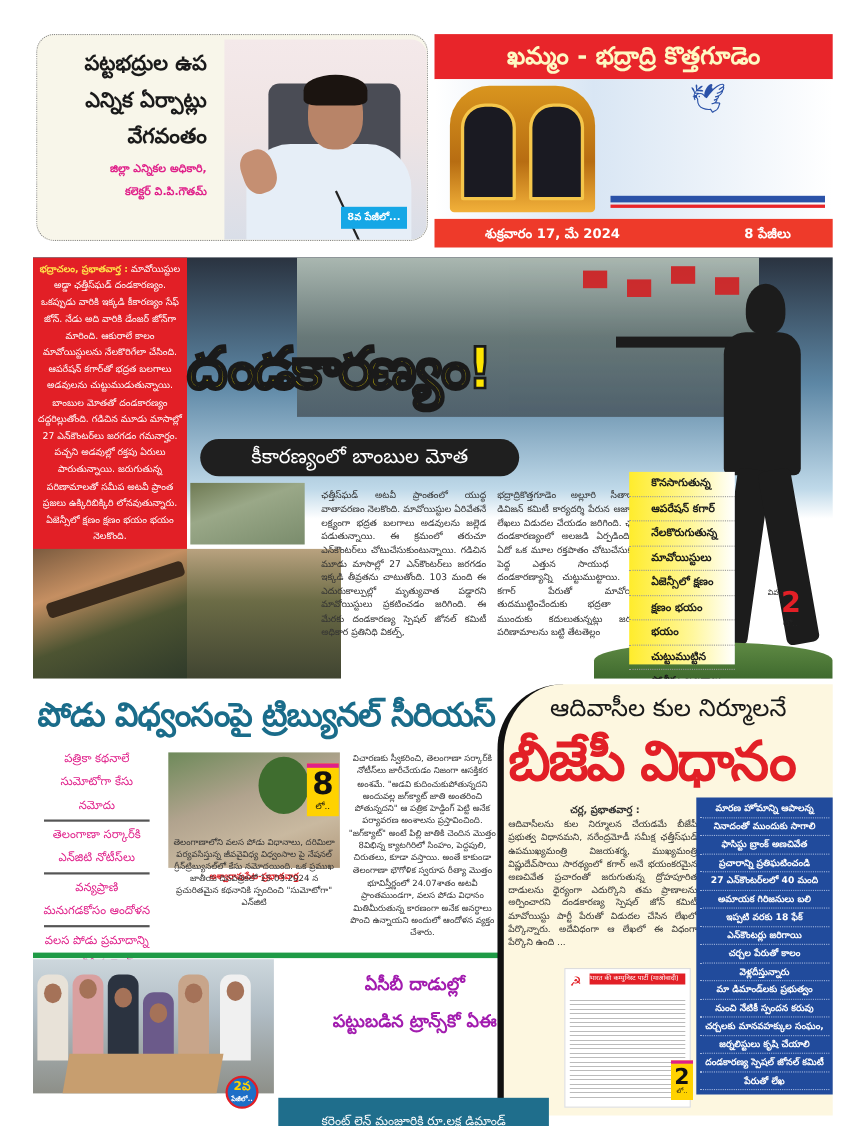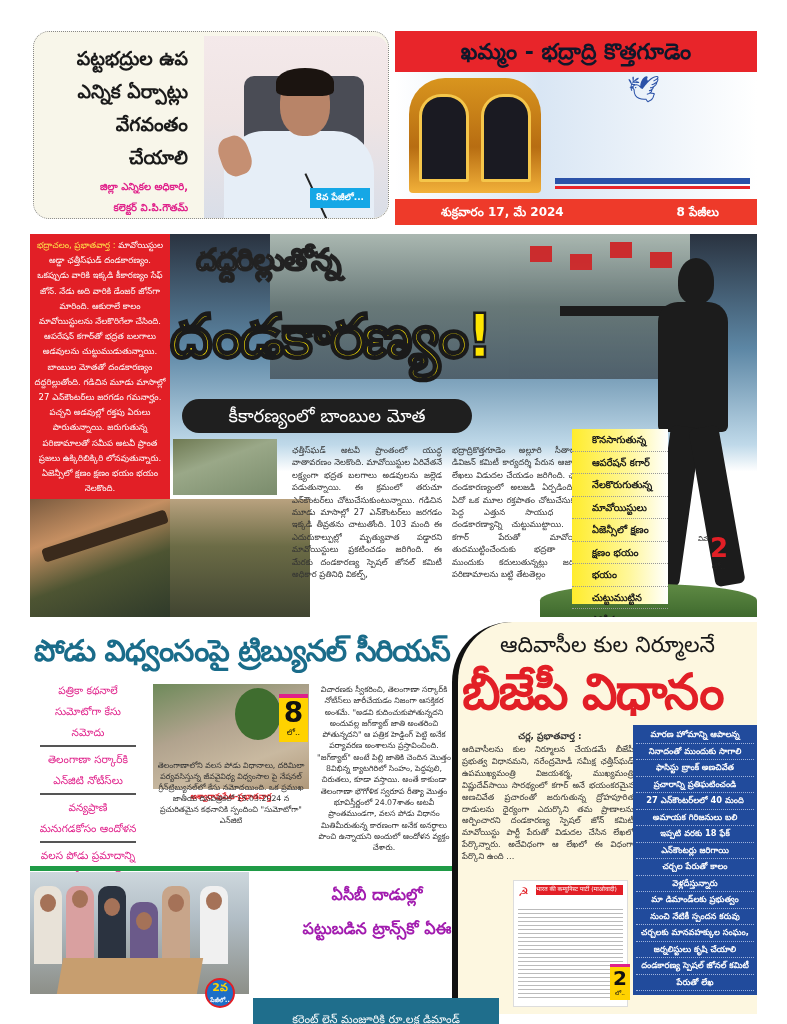--- a/index.html
+++ b/index.html
@@ -26,21 +26,21 @@
   .teaser-photo .mic { position: absolute; left: 112px; top: 135px; width: 2px; height: 55px; background: #222; transform: rotate(-25deg); }
   .page-tag {
     position: absolute; right: 18px; bottom: 10px; background: #15a7e6; color: #fff;
     font-size: 9px; font-weight: bold; padding: 4px 6px;
   }
 
   
   .masthead { position: absolute; left: 395px; top: 31px; width: 362px; height: 194px; }
   .region-bar {
     position: absolute; left: 0; top: 0; width: 362px; height: 41px; background: #e8252a;
-    color: #0f172a; font-size: 22px; font-weight: bold; text-align: center; line-height: 41px;
+    color: #fef9c3; font-size: 22px; font-weight: bold; text-align: center; line-height: 41px;
   }
   .logo-area {
     position: absolute; left: 0; top: 41px; width: 362px; height: 127px;
     background: linear-gradient(90deg, #ffffff 0%, #d9e6f4 40%, #ffffff 100%);
   }
   .deity-frame {
     position: absolute; left: 14px; top: 6px; width: 132px; height: 115px;
     background: linear-gradient(180deg, #d9951e 0%, #b76d12 60%, #f2b13a 100%); border-radius: 36px 36px 4px 4px;
   }
   .deity-frame .arch { position: absolute; top: 16px; width: 50px; height: 88px; background: #1a1a22; border-radius: 22px 22px 2px 2px; border: 3px solid #f5c64a; }
@@ -60,21 +60,21 @@
   .date-bar .date { position: absolute; left: 46px; }
   .date-bar .pages { position: absolute; right: 38px; }
 
   
   .lead { position: absolute; left: 30px; top: 234px; width: 727px; height: 383px; overflow: hidden;
     background: linear-gradient(180deg, #2a3340 0%, #5d87a5 30%, #bfd9e9 55%, #ffffff 62%); }
   .lead-red {
     position: absolute; left: 0; top: 0; width: 140px; height: 267px; background: #e21f26;
     color: #fff; font-size: 8.5px; line-height: 15.2px; text-align: center; padding: 4px 4px;
   }
-  .lead-red .dateline { color: #ffe14a; font-weight: normal; }
+  .lead-red .dateline { color: #ffe14a; font-weight: bold; }
   .lead-img-left {
     position: absolute; left: 0; top: 265px; width: 140px; height: 118px;
     background: linear-gradient(160deg, #7b5b3f 0%, #c58f62 30%, #4d5432 60%, #2f3a2a 100%);
   }
   .rifle { position: absolute; left: 10px; top: 30px; width: 130px; height: 14px; background: #3a2a1c; transform: rotate(-18deg); border-radius: 4px; }
   .lead-img-right {
     position: absolute; left: 140px; top: 265px; width: 140px; height: 118px;
     background: linear-gradient(180deg, #b9a27f 0%, #6c6c46 40%, #404431 100%);
   }
   .lead-img-small {
@@ -84,21 +84,21 @@
   .crowd-photo {
     position: absolute; left: 240px; top: 0; width: 420px; height: 145px;
     background: linear-gradient(180deg, #b8c6bd 0%, #6b7a77 50%, #4b5a64 100%); opacity: 0.9;
   }
   .crowd-photo .flag { position: absolute; width: 22px; height: 16px; background: #dc2a2a; }
   .kicker {
     position: absolute; left: 166px; top: 8px; font-size: 30px; font-weight: bold;
     color: #fff; -webkit-text-stroke: 1.5px #222; letter-spacing: -1px;
   }
   .big-headline {
-    position: absolute; left: 140px; top: 52px; font-size: 60px; font-weight: bold;
+    position: absolute; left: 140px; top: 52px; font-size: 52px; font-weight: bold;
     color: #ffe600; -webkit-text-stroke: 2.5px #1a1a1a; letter-spacing: -3px; line-height: 100px;
   }
   .pill {
     position: absolute; left: 152px; top: 165px; width: 290px; height: 34px; background: #1f1f1f;
     border-radius: 18px; color: #fff; font-size: 18px; text-align: center; line-height: 34px;
   }
   .lead-body {
     position: absolute; top: 210px; width: 150px; font-size: 8.3px; line-height: 12.4px;
     color: #333; text-align: justify;
   }
@@ -221,21 +221,20 @@
   .acb-sub hr { border: 0; border-top: 1px solid #fff; width: 90%; margin: 0 auto; }
 </style>
 </head>
 <body>
 
 <div class="teaser">
   <div class="teaser-text">
     <div class="teaser-headline">పట్టభద్రుల ఉప</div>
     <div class="teaser-headline">ఎన్నిక ఏర్పాట్లు</div>
     <div class="teaser-headline">వేగవంతం</div>
-    <div class="teaser-headline">చేయాలి</div>
     <div class="teaser-sub">జిల్లా ఎన్నికల అధికారి,</div>
     <div class="teaser-sub">కలెక్టర్ వి.పి.గౌతమ్</div>
   </div>
   <div class="teaser-photo">
     <div class="chair"></div>
     <div class="body"></div>
     <div class="head"></div>
     <div class="hair"></div>
     <div class="hand"></div>
     <div class="mic"></div>
@@ -269,21 +268,20 @@
   </div>
   <div class="lead-red">
     <span class="dateline">భద్రాచలం, ప్రభాతవార్త :</span>
     <span>మావోయిస్టుల అడ్డా ఛత్తీస్‌ఘడ్ దండకారణ్యం. ఒకప్పుడు వారికి ఇక్కడి కీకారణ్యం సేఫ్ జోన్. నేడు అది వారికి డేంజర్ జోన్‌గా మారింది. ఆకురాలే కాలం మావోయిస్టులను నేలకొరిగేలా చేసింది. ఆపరేషన్ కగార్‌తో భద్రత బలగాలు అడవులను చుట్టుముడుతున్నాయి. బాంబుల మోతతో దండకారణ్యం దద్దరిల్లుతోంది. గడిచిన మూడు మాసాల్లో 27 ఎన్‌కౌంటర్‌లు జరగడం గమనార్హం. పచ్చని అడవుల్లో రక్తపు ఏరులు పారుతున్నాయి. జరుగుతున్న పరిణామాలతో సమీప అటవీ ప్రాంత ప్రజలు ఉక్కిరిబిక్కిరి లోనవుతున్నారు. ఏజెన్సీలో క్షణం క్షణం భయం భయం నెలకొంది.</span>
   </div>
   <div class="lead-img-left">
     <div class="rifle"></div>
   </div>
   <div class="lead-img-right"></div>
   <div class="lead-img-small"></div>
-  <div class="kicker">దద్దరిల్లుతోన్న</div>
   <div class="big-headline">దండకారణ్యం!</div>
   <div class="pill">కీకారణ్యంలో బాంబుల మోత</div>
   <div class="lead-body c1">ఛత్తీస్‌ఘడ్ అటవీ ప్రాంతంలో యుద్ధ వాతావరణం నెలకొంది. మావోయిస్టుల ఏరివేతనే లక్ష్యంగా భద్రత బలగాలు అడవులను జల్లెడ పడుతున్నాయి. ఈ క్రమంలో తరుచూ ఎన్‌కౌంటర్‌లు చోటుచేసుకుంటున్నాయి. గడిచిన మూడు మాసాల్లో 27 ఎన్‌కౌంటర్‌లు జరగడం ఇక్కడి తీవ్రతను చాటుతోంది. 103 మంది ఈ ఎదురుకాల్పుల్లో మృత్యువాత పడ్డారని మావోయిస్టులు ప్రకటించడం జరిగింది. ఈ మేరకు దండకారణ్య స్పెషల్ జోనల్ కమిటీ అధికార ప్రతినిధి వికల్ప్,</div>
   <div class="lead-body c2">భద్రాద్రికొత్తగూడెం అల్లూరి సీతారామరాజు డివిజన్ కమిటీ కార్యదర్శి పేరున ఆజాద్ పత్రికా లేఖలు విడుదల చేయడం జరిగింది. ఛత్తీస్‌ఘడ్ దండకారణ్యంలో అలజడి ఏర్పడింది. నిత్యం ఏదో ఒక మూల రక్తపాతం చోటుచేసుకుంటోంది. పెద్ద ఎత్తున సాయుధ బలగాలు దండకారణ్యాన్ని చుట్టుముట్టాయి. ఆపరేషన్ కగార్ పేరుతో మావోయిస్టులను తుదముట్టించేందుకు భద్రతా బలగాలు ముందుకు కదులుతున్నట్లు జరుగుతున్న పరిణామాలను బట్టి తేటతెల్లం</div>
   <div class="soldier">
     <div class="gun"></div>
     <div class="head"></div>
     <div class="torso"></div>
     <div class="leg1"></div>
     <div class="leg2"></div>

